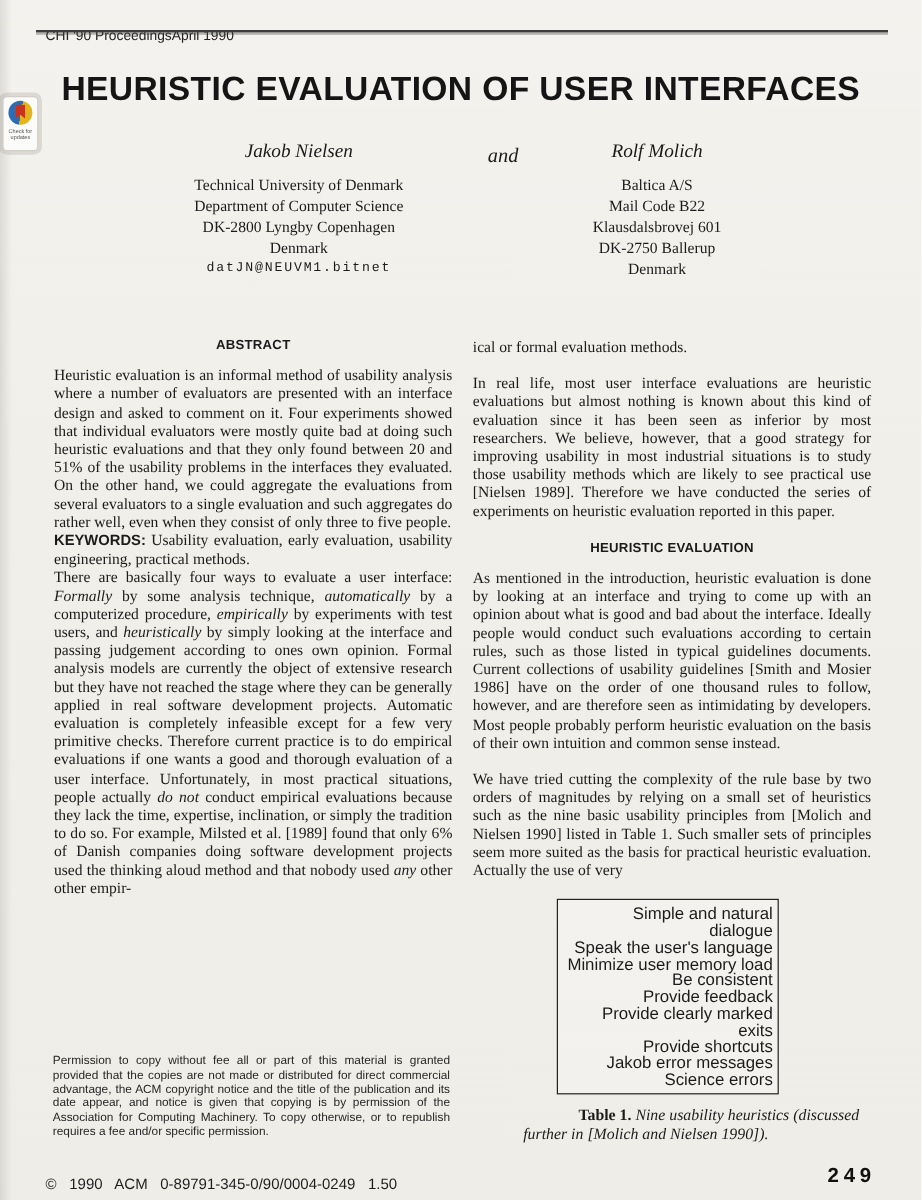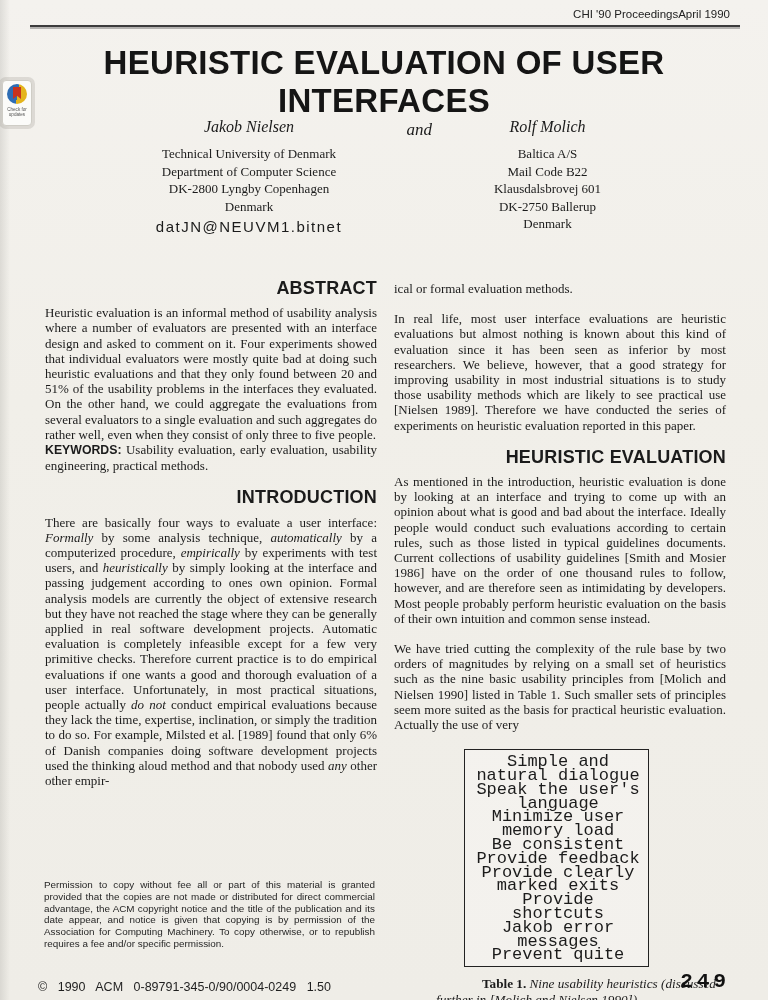--- a/index.html
+++ b/index.html
@@ -6,81 +6,81 @@
   .page {
     position:relative; width:768px; height:1000px; overflow:hidden;
     background: linear-gradient(180deg,#f4f2ee 0%, #f1efe9 40%, #efede7 100%);
     color:#1b1b1b;
     font-family:"Liberation Serif", serif;
   }
   .scan-edge { position:absolute; left:0; top:0; width:10px; height:100%;
     background:linear-gradient(90deg, rgba(120,120,115,0.18), rgba(0,0,0,0)); }
 
   
-  .runhead { position:absolute; top:8px; left:38px; right:38px;
-    display:flex; justify-content:flex-end;
+  .runhead { position:absolute; top:24px; left:38px; right:38px;
+    display:flex; justify-content:flex-start;
     font-family:"Liberation Sans", sans-serif; font-size:11.5px; color:#222; }
   .head-rule { position:absolute; top:25px; left:30px; right:28px; height:2px;
     background:#3c3c3c; box-shadow:0 2px 0 rgba(60,60,60,0.35); }
 
   
   .crossmark { position:absolute; left:2px; top:80px; width:30px; height:46px;
     background:#fbfbf9; border:1px solid #cfcdc6; border-radius:4px;
     box-shadow:0 0 0 3px rgba(150,148,140,0.25);
     display:flex; flex-direction:column; align-items:center; padding-top:3px; box-sizing:border-box; }
   .cm-circle { width:20px; height:20px; border-radius:50%;
     background:linear-gradient(100deg,#2e6db4 52%, #e4b41c 52%); position:relative; }
   .cm-bookmark { position:absolute; left:6px; top:3px; width:8px; height:12px;
     background:#c8321e; clip-path:polygon(0 0,100% 0,100% 100%,50% 72%,0 100%); }
   .cm-label { font-family:"Liberation Sans", sans-serif; font-size:4.6px; line-height:5.4px;
     color:#555; text-align:center; margin-top:3px; width:26px; }
 
   
-  .title { position:absolute; top:44px; left:0; width:100%; text-align:center;
-    font-family:"Liberation Sans", sans-serif; font-weight:bold; font-size:33px;
+  .title { position:absolute; top:58px; left:0; width:100%; text-align:center;
+    font-family:"Liberation Sans", sans-serif; font-weight:bold; font-size:28px;
     letter-spacing:0.3px; color:#151515; }
   .authors { position:absolute; top:118px; left:118px; width:545px; display:flex; }
   .auth-col { text-align:center; }
   .auth-col.c1 { width:262px; }
   .auth-and { width:52px; text-align:right; font-style:italic; font-size:17px; padding-top:2px; }
   .auth-col.c2 { flex:1; }
   .auth-name { font-style:italic; font-size:16px; margin-bottom:9px; }
   .auth-line { font-size:13px; line-height:17.5px; }
-  .auth-email { font-family:Liberation Sans, sans-serif; font-size:15px;
+  .auth-email { font-family:Liberation Mono, monospace; font-size:11px;
     letter-spacing:1.5px; margin-top:3px; }
 
   
   .col { position:absolute; top:281px; width:332px; font-size:13px;
     line-height:15.2px; text-align:justify; }
   .col.left  { left:45px; }
   .col.right { left:394px; }
   .sec-head { font-family:"Liberation Sans", sans-serif; font-weight:bold;
-    font-size:18px; letter-spacing:0.2px; margin:0 0 9px 0; text-align:right; }
+    font-size:11px; letter-spacing:0.2px; margin:0 0 9px 0; text-align:center; }
   .body-p { margin:0; }
   .mt { margin-top:15px; }
   .it { font-style:italic; }
   .kw-label { font-family:"Liberation Sans", sans-serif; font-weight:bold; font-size:12.3px; }
 
   
   .heur-box { margin:17px 0 0 70px; width:172px; border:1.5px solid #222;
-    padding:5px 4px 4px 7px; font-family:Liberation Mono, monospace;
-    font-size:17px; line-height:13.8px; text-align:center; background:rgba(255,255,255,0.25); }
+    padding:5px 4px 4px 7px; font-family:Liberation Sans, sans-serif;
+    font-size:14px; line-height:13.8px; text-align:right; background:rgba(255,255,255,0.25); }
   .tbl-caption { margin:9px 0 0 42px; width:295px; font-size:13.2px;
     line-height:16px; text-align:left; }
   .cap-label { font-weight:bold;margin-left:46px; }
   .cap-text { font-style:italic; }
 
   
   .footnote { position:absolute; left:44px; top:879px; width:331px;
     font-family:"Liberation Sans", sans-serif; font-size:9.9px; line-height:11.8px;
     text-align:justify; color:#262626; }
   .copyright { position:absolute; left:38px; top:980px;
     font-family:"Liberation Sans", sans-serif; font-size:12.5px; word-spacing:7px; color:#1f1f1f; }
   .folio { position:absolute; right:38px; top:970px;
-    font-family:Liberation Mono, monospace; font-weight:bold; font-size:21px;
+    font-family:Liberation Sans, sans-serif; font-weight:bold; font-size:17px;
     letter-spacing:4px; color:#111; }
 </style>
 </head>
 <body>
 
 <div class="page">
   <div class="scan-edge"></div>
 
   <div class="runhead">
     <span>CHI '90 Proceedings</span>
@@ -114,41 +114,40 @@
       <div class="auth-line">Klausdalsbrovej 601</div>
       <div class="auth-line">DK-2750 Ballerup</div>
       <div class="auth-line">Denmark</div>
     </div>
   </div>
 
   <div class="col left">
     <div class="sec-head">ABSTRACT</div>
     <p class="body-p">Heuristic evaluation is an informal method of usability analysis where a number of evaluators are presented with an interface design and asked to comment on it. Four experiments showed that individual evaluators were mostly quite bad at doing such heuristic evaluations and that they only found between 20 and 51% of the usability problems in the interfaces they evaluated. On the other hand, we could aggregate the evaluations from several evaluators to a single evaluation and such aggregates do rather well, even when they consist of only three to five people.</p>
     <p class="body-p"><span class="kw-label">KEYWORDS:</span> <span>Usability evaluation, early evaluation, usability engineering, practical methods.</span></p>
-    <div class="sec-head mt" style="margin-top:17px;">INTRODUCTION</div>
     <p class="body-p"><span>There are basically four ways to evaluate a user interface: </span><span class="it">Formally</span><span> by some analysis technique, </span><span class="it">automatically</span><span> by a computerized procedure, </span><span class="it">empirically</span><span> by experiments with test users, and </span><span class="it">heuristically</span><span> by simply looking at the interface and passing judgement according to ones own opinion. Formal analysis models are currently the object of extensive research but they have not reached the stage where they can be generally applied in real software development projects. Automatic evaluation is completely infeasible except for a few very primitive checks. Therefore current practice is to do empirical evaluations if one wants a good and thorough evaluation of a user interface. Unfortunately, in most practical situations, people actually </span><span class="it">do not</span><span> conduct empirical evaluations because they lack the time, expertise, inclination, or simply the tradition to do so. For example, Milsted et al. [1989] found that only 6% of Danish companies doing software development projects used the thinking aloud method and that nobody used </span><span class="it">any</span><span> other other empir-</span></p>
   </div>
 
   <div class="col right">
     <p class="body-p">ical or formal evaluation methods.</p>
     <p class="body-p mt">In real life, most user interface evaluations are heuristic evaluations but almost nothing is known about this kind of evaluation since it has been seen as inferior by most researchers. We believe, however, that a good strategy for improving usability in most industrial situations is to study those usability methods which are likely to see practical use [Nielsen 1989]. Therefore we have conducted the series of experiments on heuristic evaluation reported in this paper.</p>
     <div class="sec-head mt" style="margin-top:17px;">HEURISTIC EVALUATION</div>
     <p class="body-p">As mentioned in the introduction, heuristic evaluation is done by looking at an interface and trying to come up with an opinion about what is good and bad about the interface. Ideally people would conduct such evaluations according to certain rules, such as those listed in typical guidelines documents. Current collections of usability guidelines [Smith and Mosier 1986] have on the order of one thousand rules to follow, however, and are therefore seen as intimidating by developers. Most people probably perform heuristic evaluation on the basis of their own intuition and common sense instead.</p>
     <p class="body-p mt">We have tried cutting the complexity of the rule base by two orders of magnitudes by relying on a small set of heuristics such as the nine basic usability principles from [Molich and Nielsen 1990] listed in Table 1. Such smaller sets of principles seem more suited as the basis for practical heuristic evaluation. Actually the use of very</p>
 
     <div class="heur-box">
       <div class="heur-row">Simple and natural dialogue</div>
       <div class="heur-row">Speak the user's language</div>
       <div class="heur-row">Minimize user memory load</div>
       <div class="heur-row">Be consistent</div>
       <div class="heur-row">Provide feedback</div>
       <div class="heur-row">Provide clearly marked exits</div>
       <div class="heur-row">Provide shortcuts</div>
       <div class="heur-row">Jakob error messages</div>
-      <div class="heur-row">Prevent quite</div>
+      <div class="heur-row">Science errors</div>
     </div>
     <div class="tbl-caption"><span class="cap-label">Table 1.</span><span class="cap-text"> Nine usability heuristics (discussed further in [Molich and Nielsen 1990]).</span></div>
   </div>
 
   <div class="footnote">Permission to copy without fee all or part of this material is granted provided that the copies are not made or distributed for direct commercial advantage, the ACM copyright notice and the title of the publication and its date appear, and notice is given that copying is by permission of the Association for Computing Machinery. To copy otherwise, or to republish requires a fee and/or specific permission.</div>
   <div class="copyright">© 1990 ACM 0-89791-345-0/90/0004-0249 1.50</div>
   <div class="folio">249</div>
 </div>
 
 </body></html>

